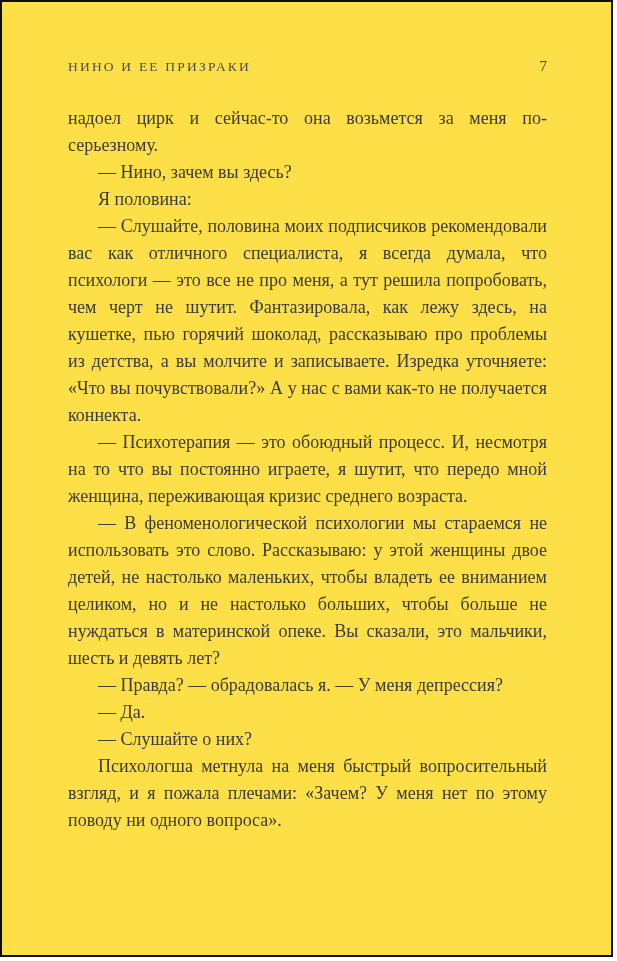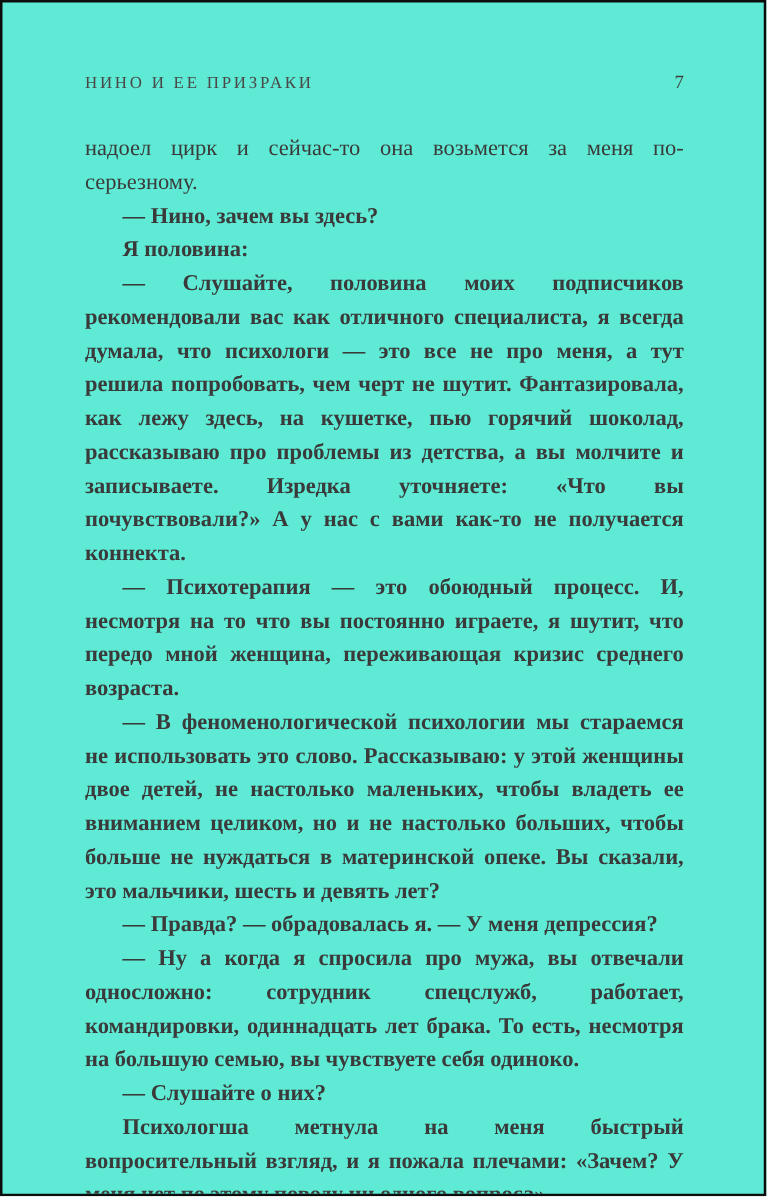--- a/index.html
+++ b/index.html
@@ -5,21 +5,21 @@
   html, body {
     margin: 0;
     padding: 0;
     background: #ffffff;
   }
   .page {
     position: relative;
     width: 613px;
     height: 957px;
     border: 2px solid #0d0d0d;
-    background: #5eead4;
+    background: #fde047;
     box-sizing: border-box;
     padding: 56px 64px 0 66px;
     font-family: "Liberation Serif", "DejaVu Serif", serif;
     overflow: hidden;
   }
   .page-header {
     display: flex;
     justify-content: space-between;
     align-items: baseline;
     color: #4a4a4a;
@@ -36,37 +36,36 @@
     color: #3a3a3a;
     font-size: 18px;
     line-height: 27px;
     text-align: justify;
   }
   .page-body p {
     margin: 0;
   }
   .page-body p.indent {
     text-indent: 30px;
-    font-weight: bold;
   }
 </style>
 </head>
 <body>
 
 <div class="page">
   <header class="page-header">
     <span class="running-title">НИНО И ЕЕ ПРИЗРАКИ</span>
     <span class="page-number">7</span>
   </header>
 
   <main class="page-body">
       <p class="">надоел цирк и сейчас-то она возьмется за меня по-серьезному.</p>
       <p class="indent">— Нино, зачем вы здесь?</p>
       <p class="indent">Я половина:</p>
       <p class="indent">— Слушайте, половина моих подписчиков рекомендовали вас как отличного специалиста, я всегда думала, что психологи — это все не про меня, а тут решила попробовать, чем черт не шутит. Фантазировала, как лежу здесь, на кушетке, пью горячий шоколад, рассказываю про проблемы из детства, а вы молчите и записываете. Изредка уточняете: «Что вы почувствовали?» А у нас с вами как-то не получается коннекта.</p>
       <p class="indent">— Психотерапия — это обоюдный процесс. И, несмотря на то что вы постоянно играете, я шутит, что передо мной женщина, переживающая кризис среднего возраста.</p>
       <p class="indent">— В феноменологической психологии мы стараемся не использовать это слово. Рассказываю: у этой женщины двое детей, не настолько маленьких, чтобы владеть ее вниманием целиком, но и не настолько больших, чтобы больше не нуждаться в материнской опеке. Вы сказали, это мальчики, шесть и девять лет?</p>
       <p class="indent">— Правда? — обрадовалась я. — У меня депрессия?</p>
-      <p class="indent">— Ну а когда я спросила про мужа, вы отвечали односложно: сотрудник спецслужб, работает, командировки, одиннадцать лет брака. То есть, несмотря на большую семью, вы чувствуете себя одиноко.</p>
+      <p class="indent">— Да.</p>
       <p class="indent">— Слушайте о них?</p>
       <p class="indent">Психологша метнула на меня быстрый вопросительный взгляд, и я пожала плечами: «Зачем? У меня нет по этому поводу ни одного вопроса».</p>
     </main>
 </div>
 
 </body></html>

